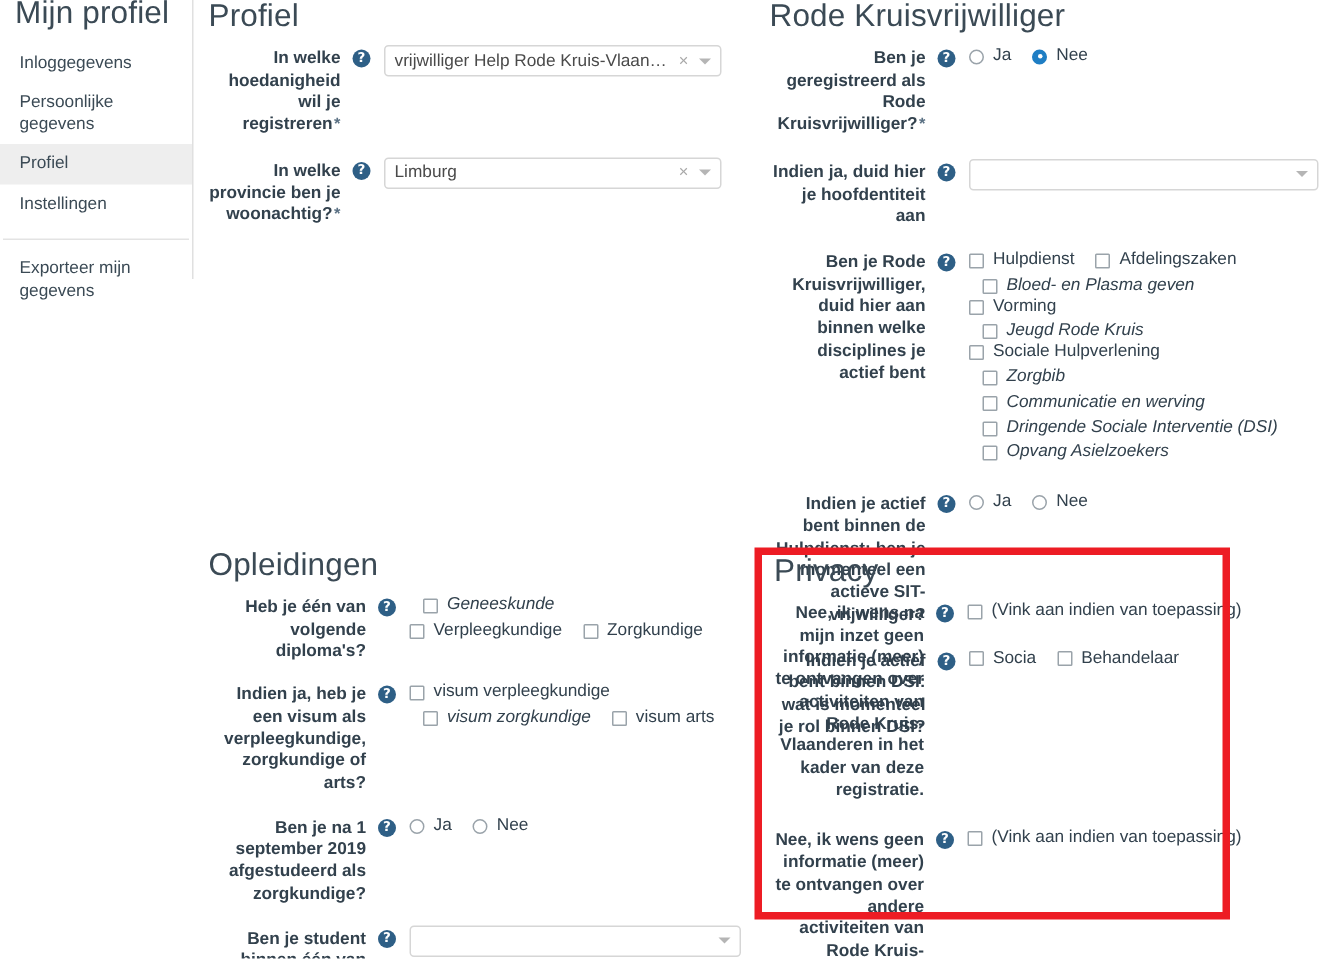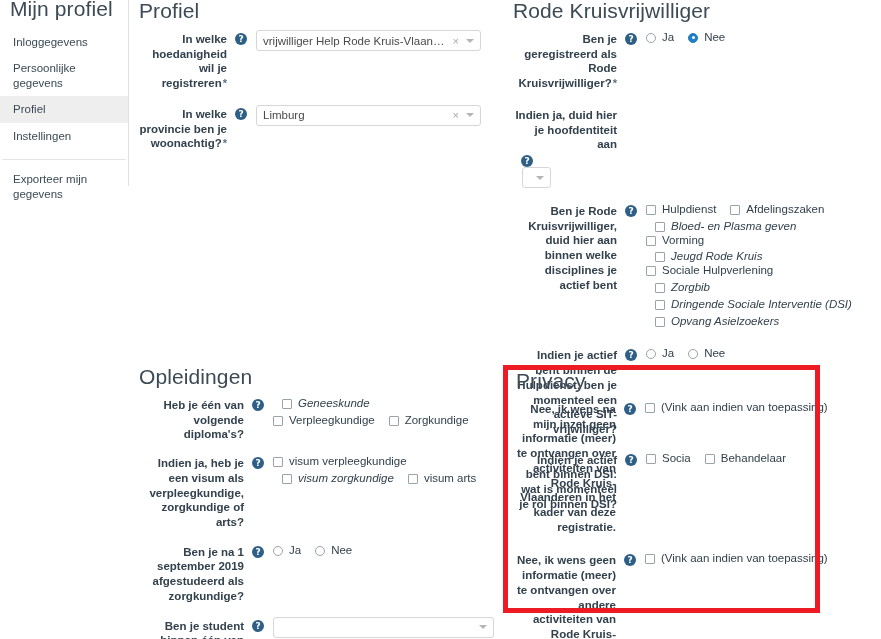--- a/index.html
+++ b/index.html
@@ -294,21 +294,21 @@
             </span>
             <span class="opt">
               <span class="radio checked"></span>
               <span class="opt-label">Nee</span>
             </span>
           </div>
         </div>
       </div>
     </div>
 
-    <div class="frow" style="margin-top:15px;flex-direction:column;">
+    <div class="frow" style="margin-top:15px;">
       <div class="flabel" style="width:104px;">Indien ja, duid hier je hoofdentiteit aan</div>
       <div class="help">?</div>
       <div class="fcontrol" style="max-width:233px;">
         <div class="select">
           <span class="select-value"></span>
           <span class="select-caret"></span>
         </div>
       </div>
     </div>
 
@@ -349,20 +349,26 @@
           </div>
           <div class="optline">
             <span class="opt indent">
                 <span class="box"></span>
                 <span class="opt-label">Zorgbib</span>
               </span>
           </div>
           <div class="optline">
             <span class="opt indent">
                 <span class="box"></span>
+                <span class="opt-label">Communicatie en werving</span>
+              </span>
+          </div>
+          <div class="optline">
+            <span class="opt indent">
+                <span class="box"></span>
                 <span class="opt-label">Dringende Sociale Interventie (DSI)</span>
               </span>
           </div>
           <div class="optline">
             <span class="opt indent">
                 <span class="box"></span>
                 <span class="opt-label">Opvang Asielzoekers</span>
               </span>
           </div>
         </div>

